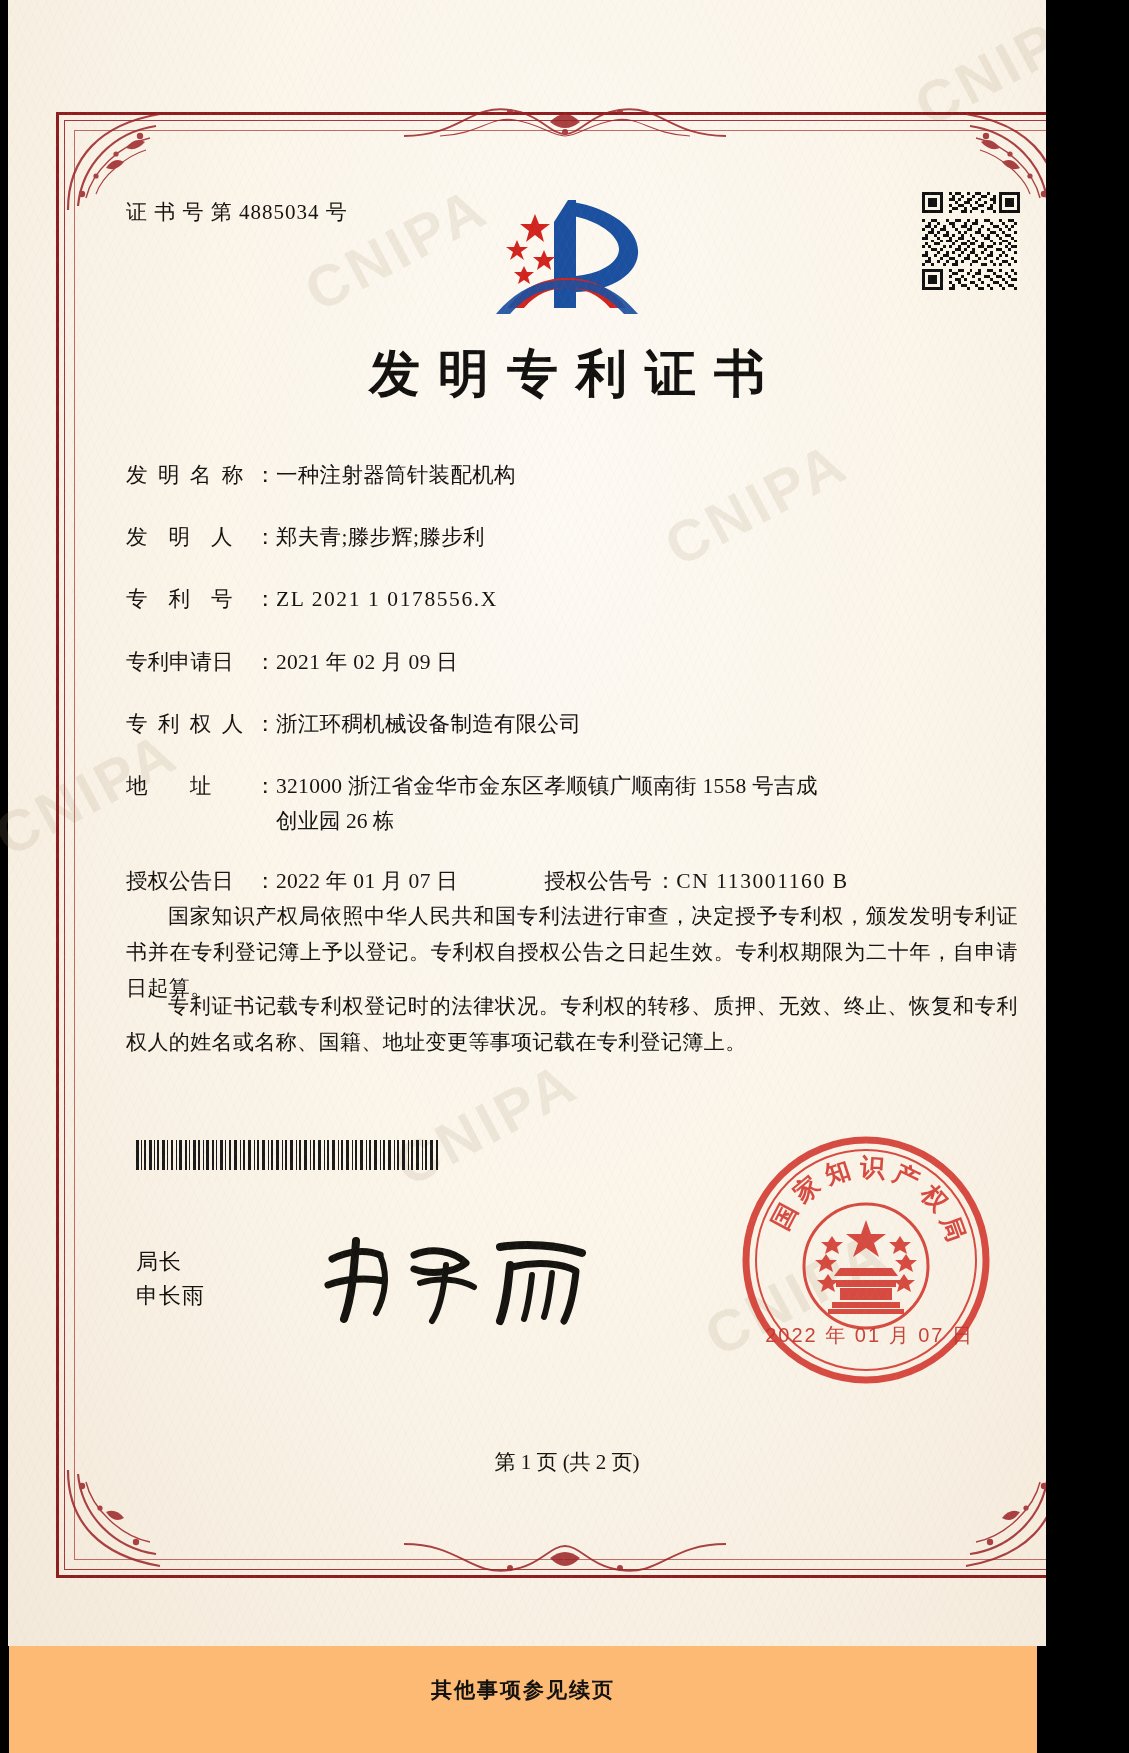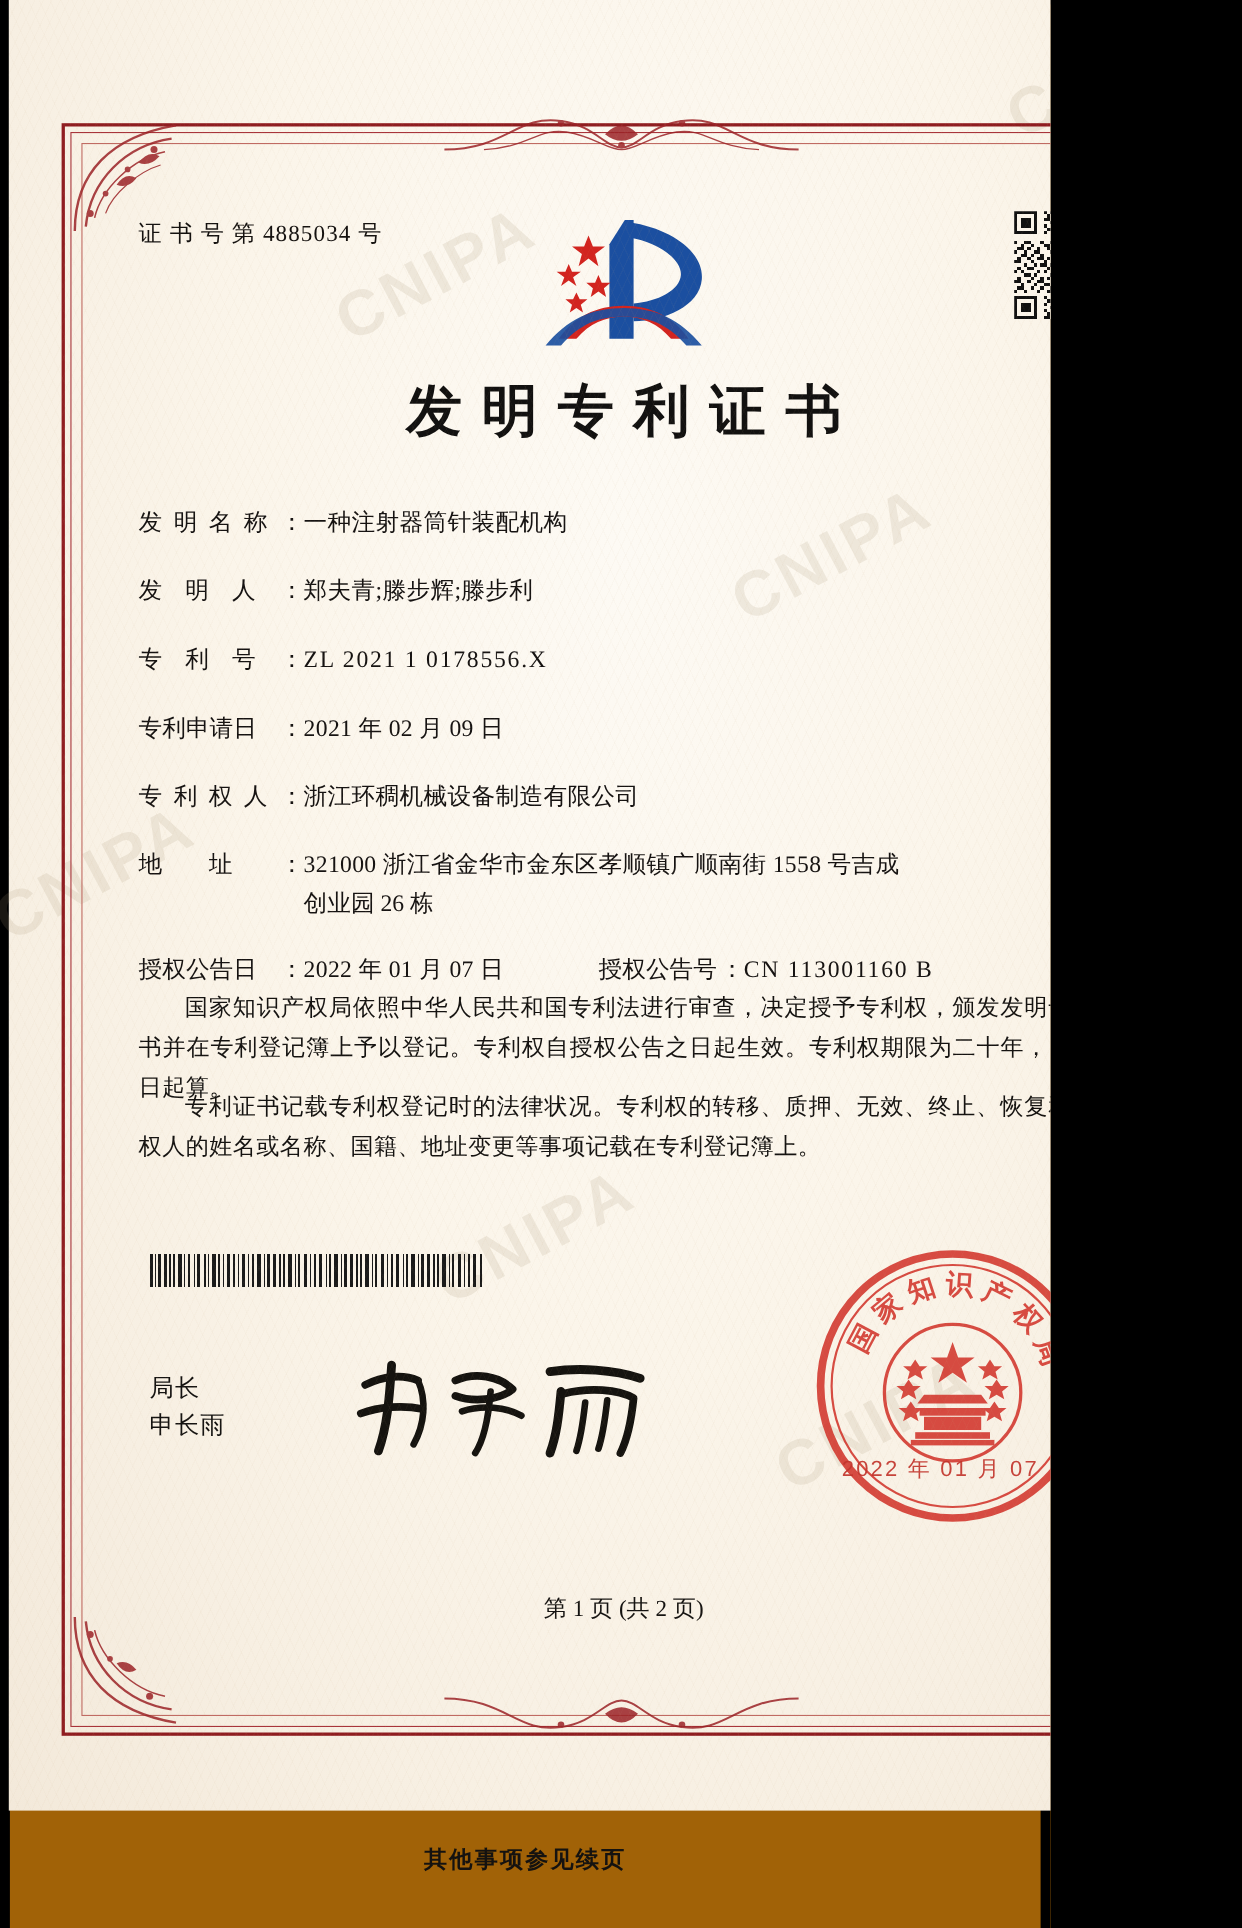--- a/index.html
+++ b/index.html
@@ -8,23 +8,23 @@
     background: #000;
   }
   body {
     width: 1129px;
     height: 1753px;
     font-family: "Liberation Serif", "DejaVu Serif", serif;
     overflow: hidden;
   }
   .page {
     position: relative;
-    width: 955px;
+    width: 1046px;
     height: 1753px;
-    background: #a16207;
+    background: #fdba74;
     overflow: hidden;
   }
   
   .paper {
     position: absolute;
     left: 8px;
     top: 0px;
     width: 1113px;
     height: 1646px;
     background:

